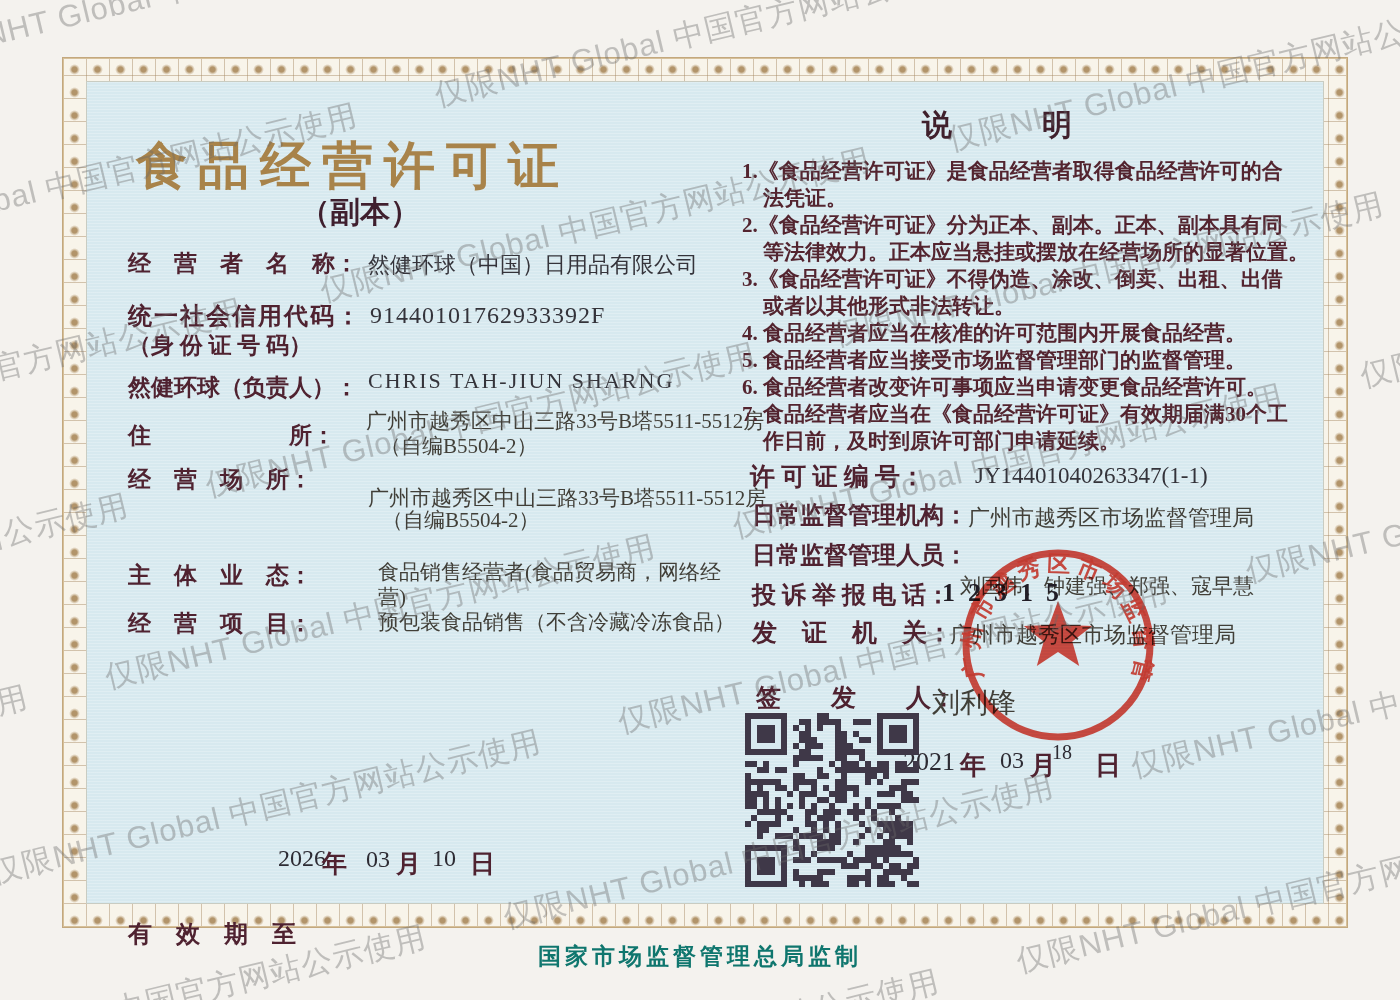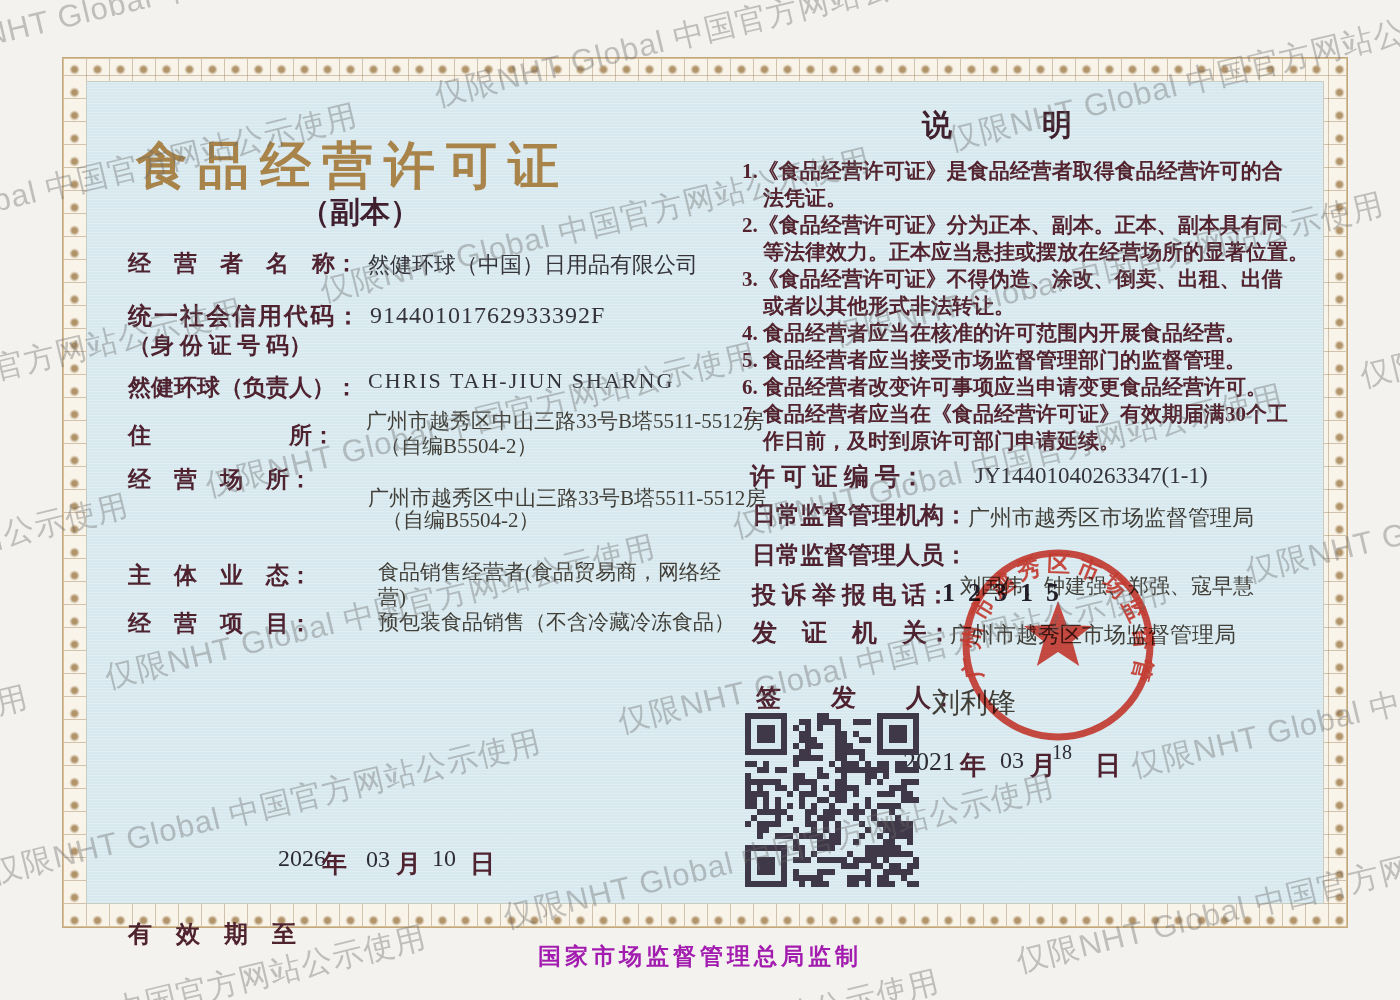--- a/index.html
+++ b/index.html
@@ -31,21 +31,21 @@
   .val{color:#34333a; font-size:22px; white-space:nowrap;}
   .val2{color:#413f38; font-size:21px; white-space:nowrap;}
   #title{color:#a8834a; font-size:51px; font-weight:bold; letter-spacing:11px; white-space:nowrap;}
   #subtitle{color:#3f1f2e; font-size:30px; font-weight:bold; white-space:nowrap;}
   #notes-heading{color:#40202c; font-size:30px; font-weight:bold; white-space:nowrap;}
   #notes-list{width:580px; color:#53242f; font-size:21px; line-height:27px; font-weight:bold;}
   .note-item{white-space:pre-wrap; padding:0; margin:0;}
   .unit{color:#4f2230; font-weight:bold; font-size:25px;}
   .num{color:#2d2b33; font-size:24px;}
   #hotline-value{color:#211d26; font-weight:bold; font-size:26px; letter-spacing:13px;}
-  #imprint{left:0; right:0; top:941px; text-align:center; color:#a21caf; font-size:23px; font-weight:bold; letter-spacing:4px;}
+  #imprint{left:0; right:0; top:941px; text-align:center; color:#0f766e; font-size:23px; font-weight:bold; letter-spacing:4px;}
   
   #wm-layer{position:absolute; inset:0; overflow:hidden; pointer-events:none; z-index:60;}
   #wm{position:absolute; left:-420px; top:-330px; width:2500px; height:1800px; transform:rotate(-13.5deg);}
   .wm-row{
     position:absolute; white-space:nowrap;
     font-family:"Liberation Sans","DejaVu Sans",sans-serif;
     font-size:31px; color:rgba(104,104,106,.38); letter-spacing:1px;
   }
   #seal{mix-blend-mode:multiply; opacity:.94; z-index:30;}
   #qr{z-index:10;}

